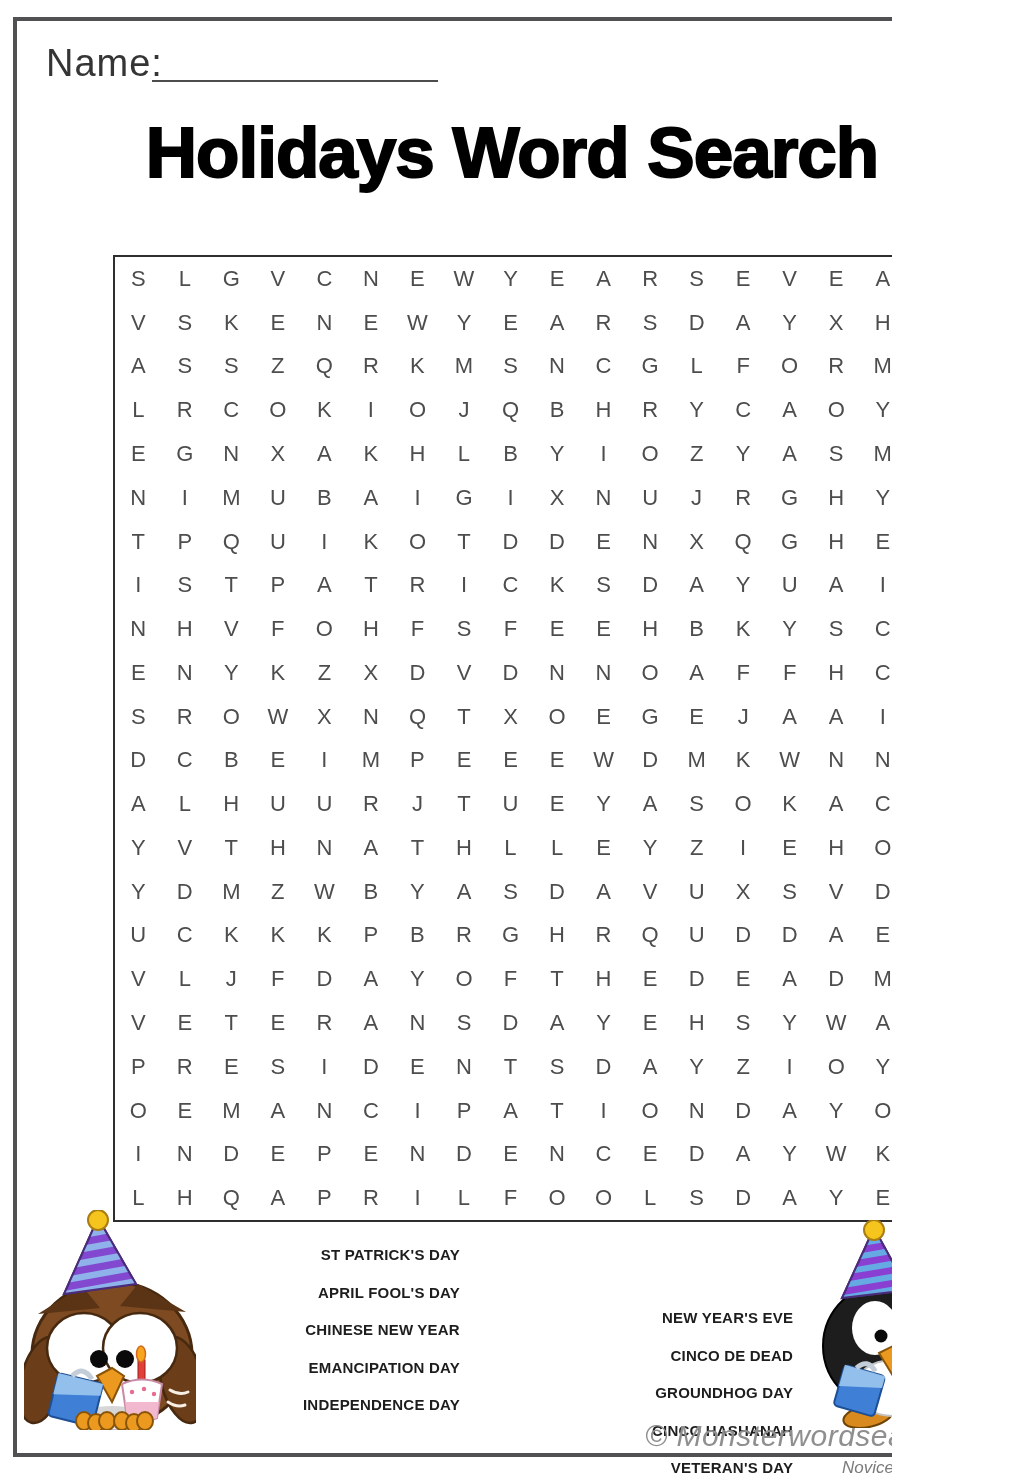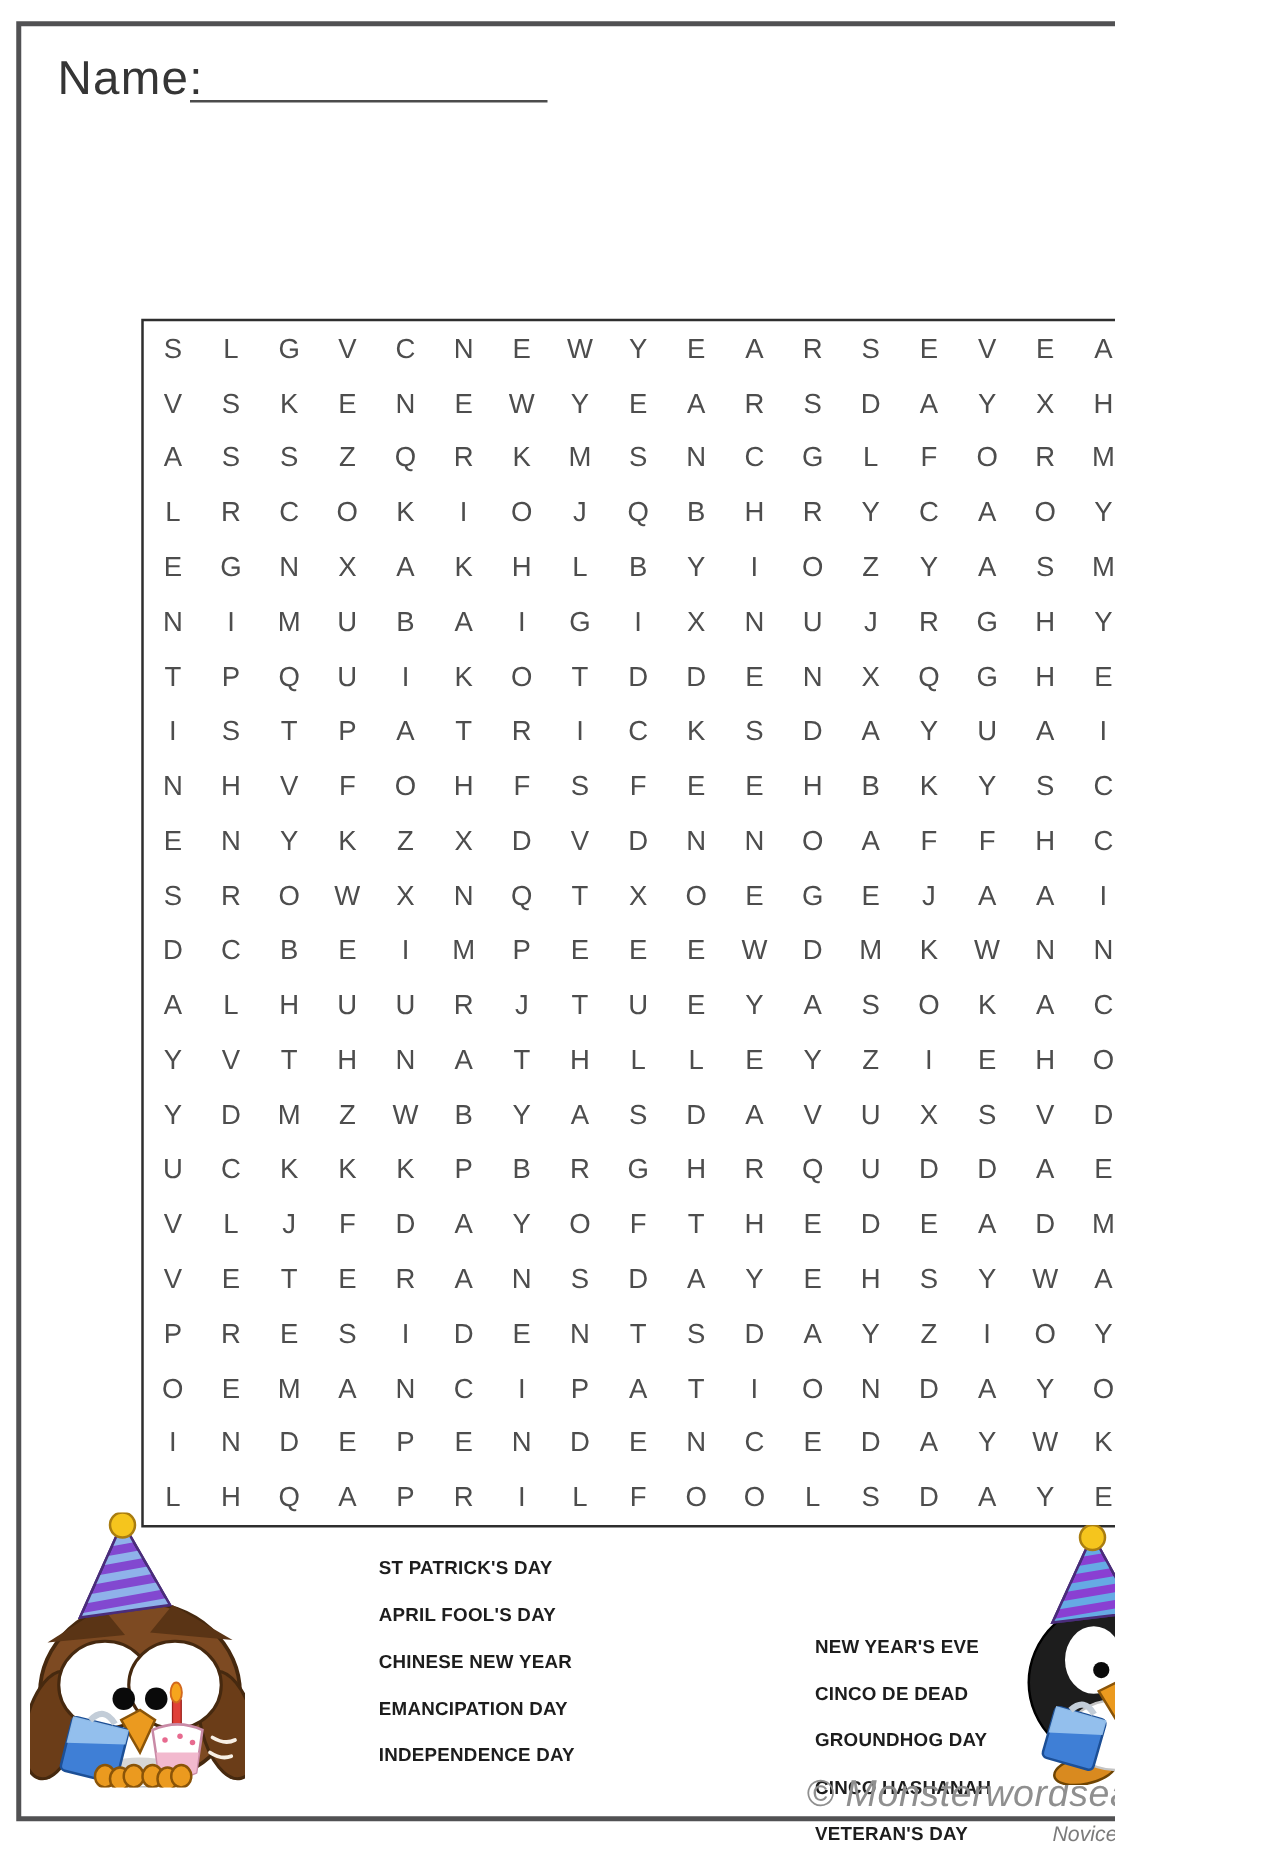--- a/index.html
+++ b/index.html
@@ -29,21 +29,21 @@
   .grid {
     position:absolute; left:113px; top:255px; width:795px; height:967px;
     border:2px solid #2e2e2e; background:#fff;
     display:grid; grid-template-columns:repeat(17,1fr); grid-template-rows:repeat(22,1fr);
     z-index:2;
   }
   .cell {
     display:flex; align-items:center; justify-content:center;
     font-size:22px; font-weight:400; color:#4d4d4d;
   }
-  .word-col { position:absolute; z-index:2; }
+  .word-col { position:absolute; z-index:2;text-align:right; }
   .word-col-1 { left:303px; top:1247px; }
   .word-col-2 { left:487px; top:1247px; }
   .word-col-3 { left:652px; top:1310px; }
   .word {
     height:16px; line-height:16px; margin-bottom:21.5px;
     font-size:15px; font-weight:bold; color:#1d1d1d; letter-spacing:0.2px;
     white-space:nowrap;
   }
   .credit {
     position:absolute; left:645px; top:1419px; z-index:3;
@@ -64,20 +64,21 @@
 
 <div class="page">
 
   <div class="frame"></div>
 
   <div class="name-row">
     <span class="name-label">Name:</span>
   </div>
   <div class="name-line"></div>
 
+  <div class="title">Holidays Word Search</div>
 
   <div class="grid">
       <div class="cell">S</div>
       <div class="cell">L</div>
       <div class="cell">G</div>
       <div class="cell">V</div>
       <div class="cell">C</div>
       <div class="cell">N</div>
       <div class="cell">E</div>
       <div class="cell">W</div>

